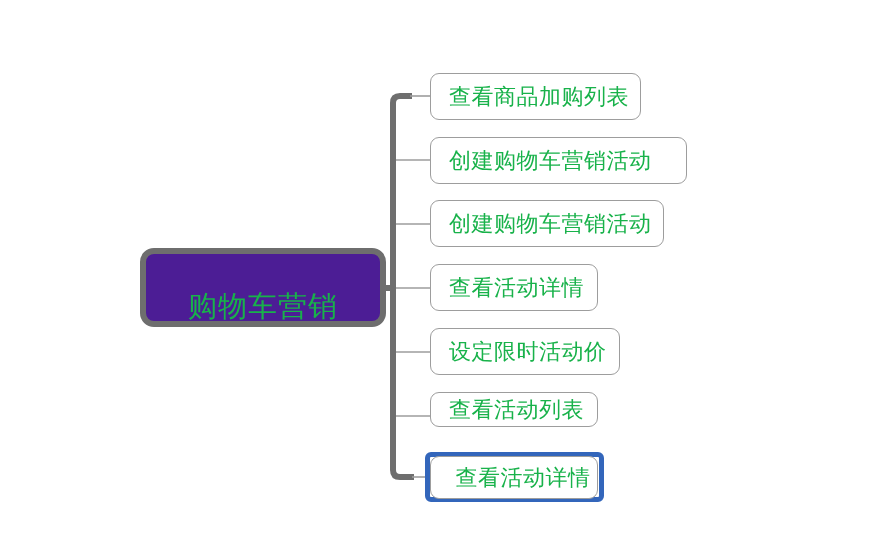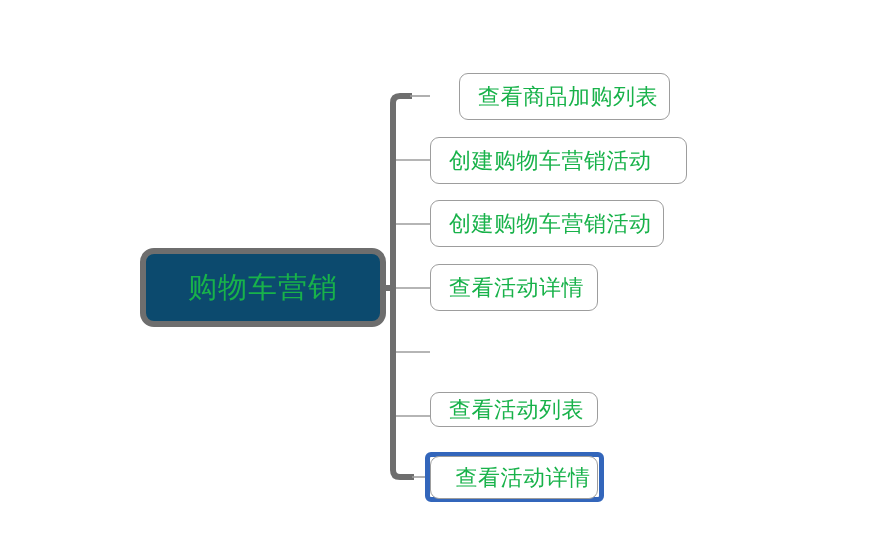--- a/index.html
+++ b/index.html
@@ -28,23 +28,23 @@
   
   .root-node {
     position: absolute;
     left: 140px;
     top: 248px;
     width: 246px;
     height: 79px;
     box-sizing: border-box;
     border: 6px solid #6e6e6e;
     border-radius: 14px;
-    background: #0c4a6e;
+    background: #4c1d95;
     display: flex;
-    align-items: center;
+    align-items: flex-end;
     justify-content: center;
   }
   .root-label {
     color: #18b24a;
     font-size: 29px;
     line-height: 1;
     letter-spacing: 1px;
     white-space: nowrap;
   }
   
@@ -92,36 +92,39 @@
     <path d="M 396 288 L 430 288" stroke="#9d9d9d" stroke-width="1.6" fill="none"></path>
     <path d="M 396 352 L 430 352" stroke="#9d9d9d" stroke-width="1.6" fill="none"></path>
     <path d="M 396 416 L 430 416" stroke="#9d9d9d" stroke-width="1.6" fill="none"></path>
     <path d="M 412 477 L 430 477" stroke="#9d9d9d" stroke-width="1.6" fill="none"></path>
   </svg>
 
   <div class="root-node">
     <span class="root-label">购物车营销</span>
   </div>
 
-  <div class="child-node" style="left:430px; top:73px;  width:211px; height:47px;margin-left:29px;">
+  <div class="child-node" style="left:430px; top:73px;  width:211px; height:47px;">
     <span class="child-label">查看商品加购列表</span>
   </div>
 
   <div class="child-node" style="left:430px; top:137px; width:257px; height:47px;">
     <span class="child-label">创建购物车营销活动</span>
   </div>
 
   <div class="child-node" style="left:430px; top:200px; width:234px; height:47px;">
     <span class="child-label">创建购物车营销活动</span>
   </div>
 
   <div class="child-node" style="left:430px; top:264px; width:168px; height:47px;">
     <span class="child-label">查看活动详情</span>
   </div>
 
+  <div class="child-node" style="left:430px; top:328px; width:190px; height:47px;">
+    <span class="child-label">设定限时活动价</span>
+  </div>
 
   <div class="child-node" style="left:430px; top:392px; width:168px; height:35px;">
     <span class="child-label">查看活动列表</span>
   </div>
 
   <div class="selection-frame" style="left:425px; top:452px; width:179px; height:50px;"></div>
 
   <div class="child-node" style="left:430px; top:456px; width:168px; height:43px;justify-content:center;">
     <span class="child-label">查看活动详情</span>
   </div>

